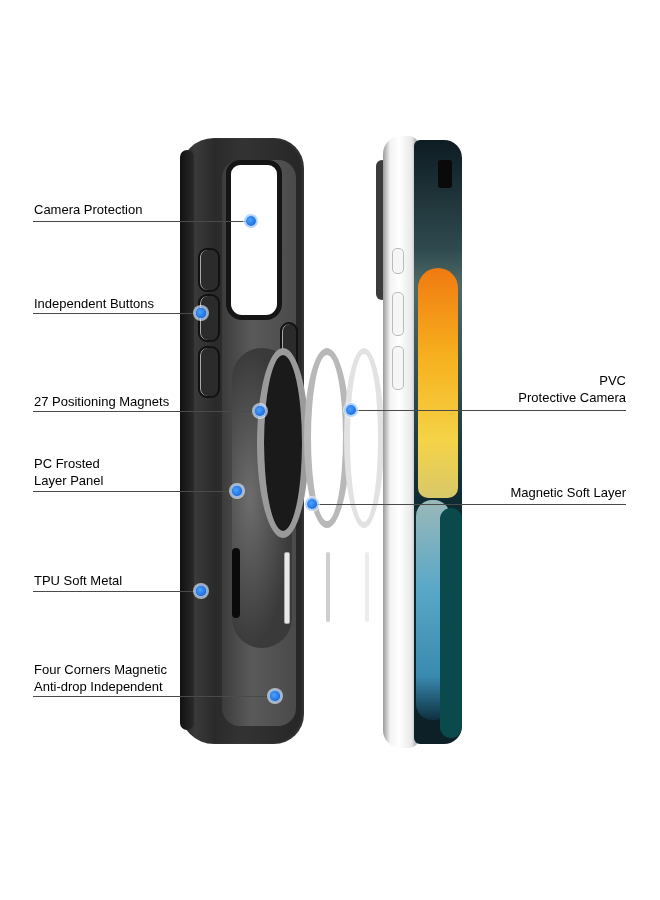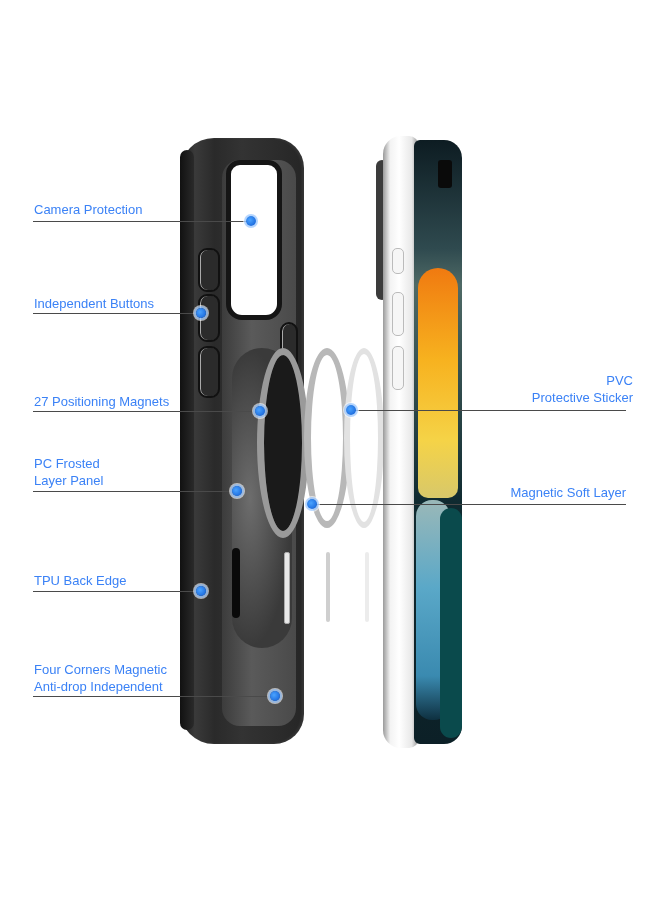--- a/index.html
+++ b/index.html
@@ -1,21 +1,21 @@
 <!DOCTYPE html>
 <html><head>
   <meta charset="utf-8">
   <style>
     html, body { margin: 0; padding: 0; }
     body {
       width: 660px; height: 900px; background: #ffffff; position: relative; overflow: hidden;
       font-family: "Liberation Sans", "DejaVu Sans", sans-serif; color: #111;
     }
     .label {
-      position: absolute; font-size: 13px; line-height: 17px; color: #3b82f6; white-space: nowrap;
+      position: absolute; font-size: 13px; line-height: 17px; color: #000000; white-space: nowrap;
     }
     .label.right { text-align: right; }
     .leader { position: absolute; height: 1px; background: #4a4a4a; }
     .dot {
       position: absolute; width: 10px; height: 10px; border-radius: 50%;
       background: radial-gradient(circle at 40% 40%, #4aa3ff 0%, #1f6fe0 70%);
       box-shadow: 0 0 0 2px rgba(120,180,255,0.55), 0 0 0 3px rgba(255,255,255,0.6);
       transform: translate(-50%, -50%);
     }
     
@@ -134,33 +134,33 @@
 <div class="leader" style="left:33px;top:411px;width:227px;"></div>
 <div class="dot" style="left:260px;top:411px;"></div>
 
 <div class="label" style="left:34px;top:455px;">
   <div>PC Frosted</div>
   <div>Layer Panel</div>
 </div>
 <div class="leader" style="left:33px;top:491px;width:204px;"></div>
 <div class="dot" style="left:237px;top:491px;"></div>
 
-<div class="label" style="left:34px;top:572px;">TPU Back Edge</div>
+<div class="label" style="left:34px;top:572px;">TPU Soft Metal</div>
 <div class="leader" style="left:33px;top:591px;width:168px;"></div>
 <div class="dot" style="left:201px;top:591px;"></div>
 
 <div class="label" style="left:34px;top:661px;">
   <div>Four Corners Magnetic</div>
   <div>Anti-drop Independent</div>
 </div>
 <div class="leader" style="left:33px;top:696px;width:242px;"></div>
 <div class="dot" style="left:275px;top:696px;"></div>
 
-<div class="label right" style="right:27px;top:372px;">
+<div class="label right" style="right:34px;top:372px;">
   <div>PVC</div>
-  <div>Protective Sticker</div>
+  <div>Protective Camera</div>
 </div>
 <div class="leader" style="left:351px;top:410px;width:275px;"></div>
 <div class="dot" style="left:351px;top:410px;"></div>
 
 <div class="label right" style="right:34px;top:484px;">Magnetic Soft Layer</div>
 <div class="leader" style="left:312px;top:504px;width:314px;"></div>
 <div class="dot" style="left:312px;top:504px;"></div>
 
 </body></html>

